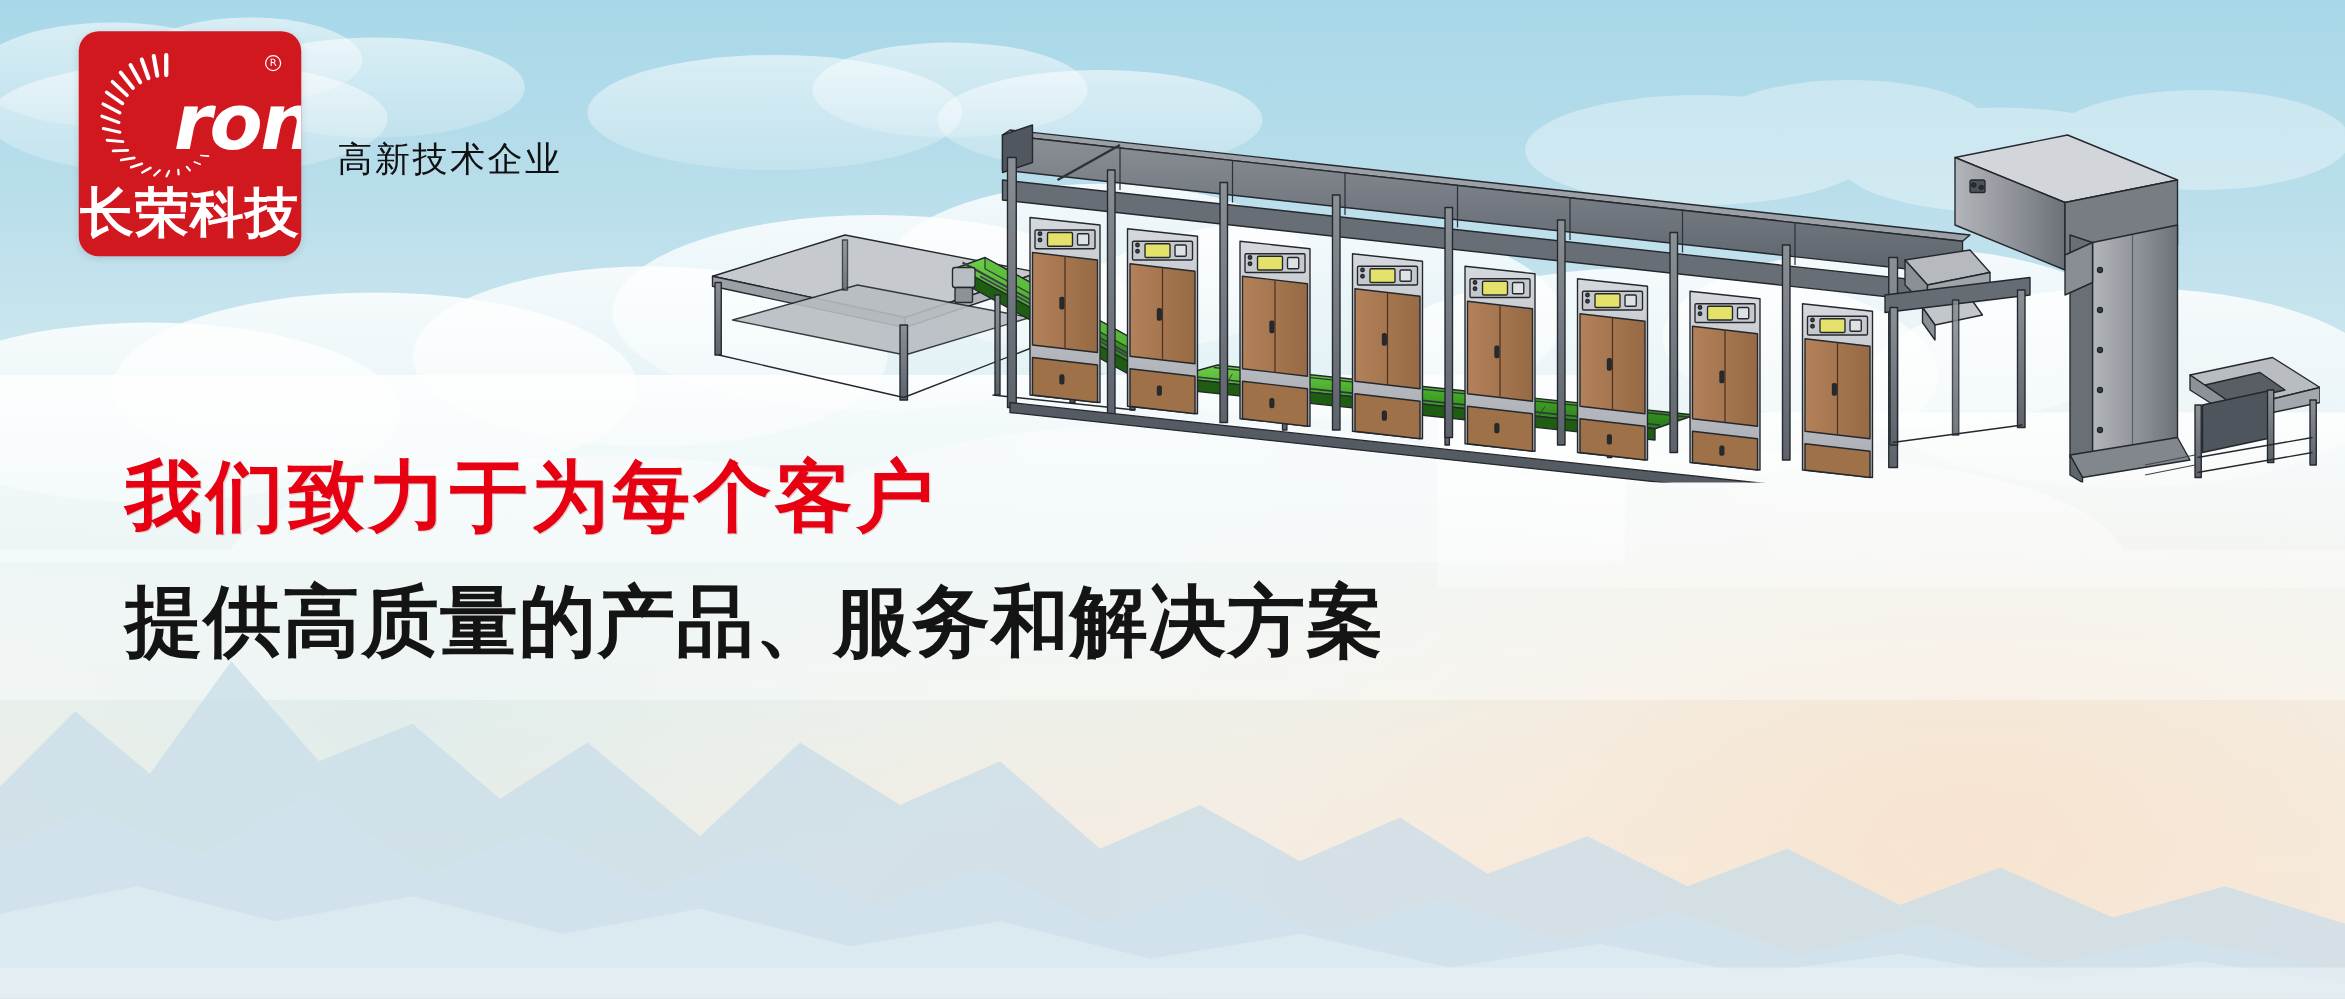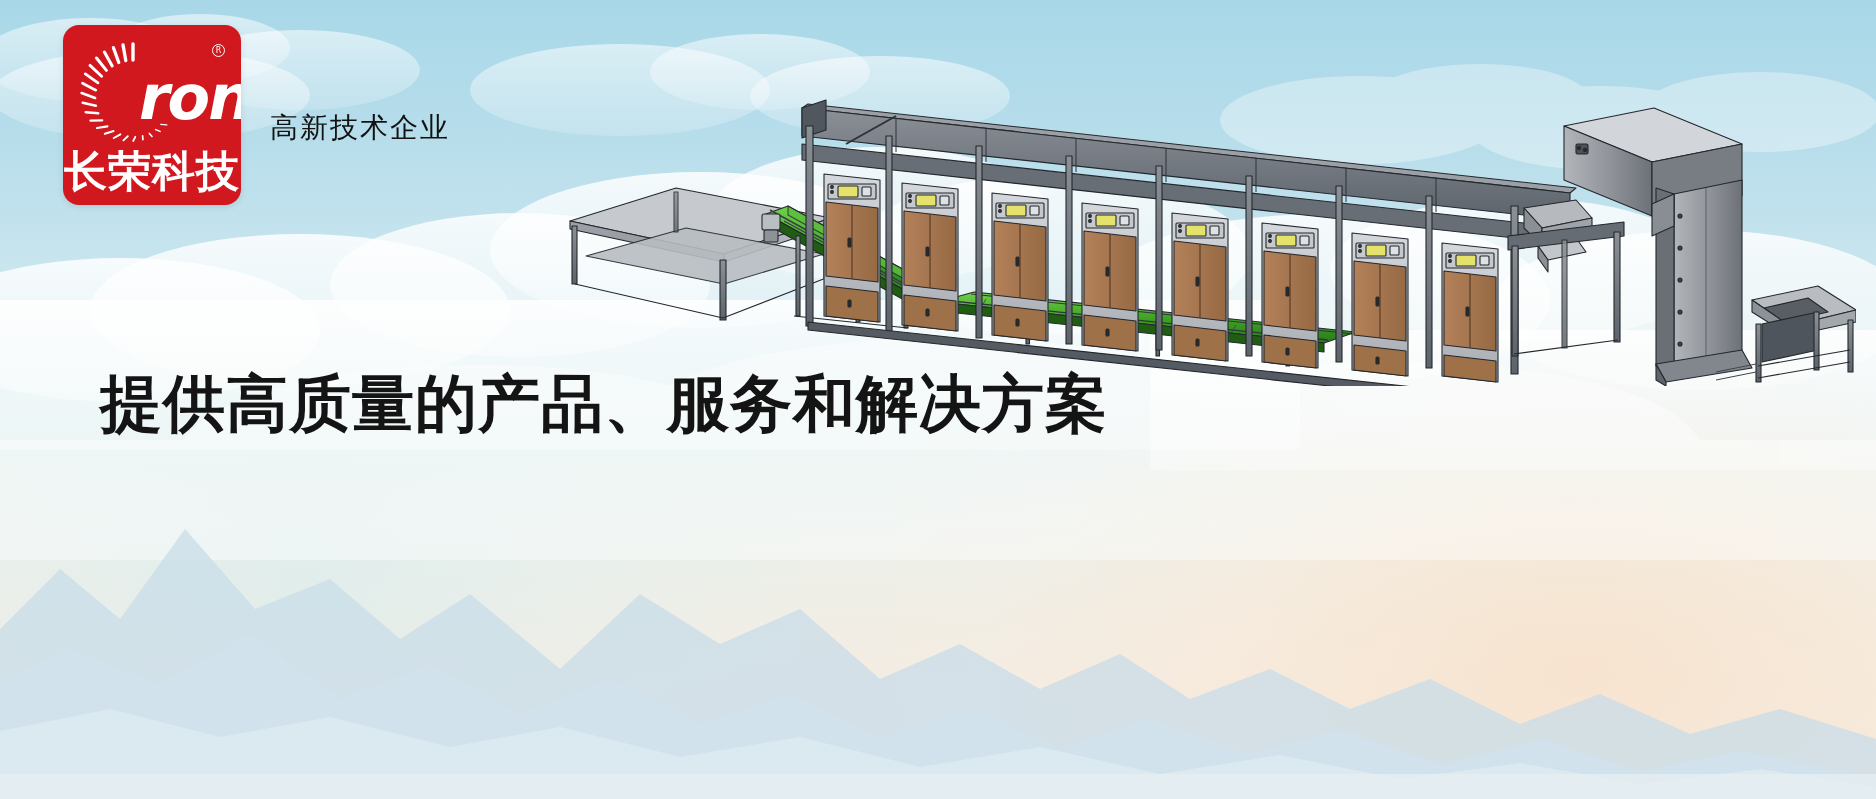--- a/index.html
+++ b/index.html
@@ -134,21 +134,21 @@
     letter-spacing:3px;
     text-shadow:1px 1px 0 rgba(120,10,10,0.18);
   }
   .headline-l2 {
     font-family:"DejaVu Serif", serif;
     font-weight:700;
     font-size:62px;
     line-height:78px;
     color:#141414;
     letter-spacing:1px;
-    margin-top:7px;
+    margin-top:22px;
   }
 
   
   .machine {
     position:absolute;
     left:556px; top:96px;
     width:1300px; height:290px;
   }
   .machine svg { display:block; width:100%; height:100%; }
 </style>
@@ -567,16 +567,17 @@
       </g>
     </svg>
     <div class="logo-rong">rong</div>
     <div class="logo-reg">R</div>
     <div class="logo-cn">长荣科技</div>
   </div>
 
   <div class="subtitle">高新技术企业</div>
 
   <div class="headline">
+    <div class="headline-l1">我们致力于为每个客户</div>
     <div class="headline-l2">提供高质量的产品、服务和解决方案</div>
   </div>
 
 </div>
 
 </body></html>

